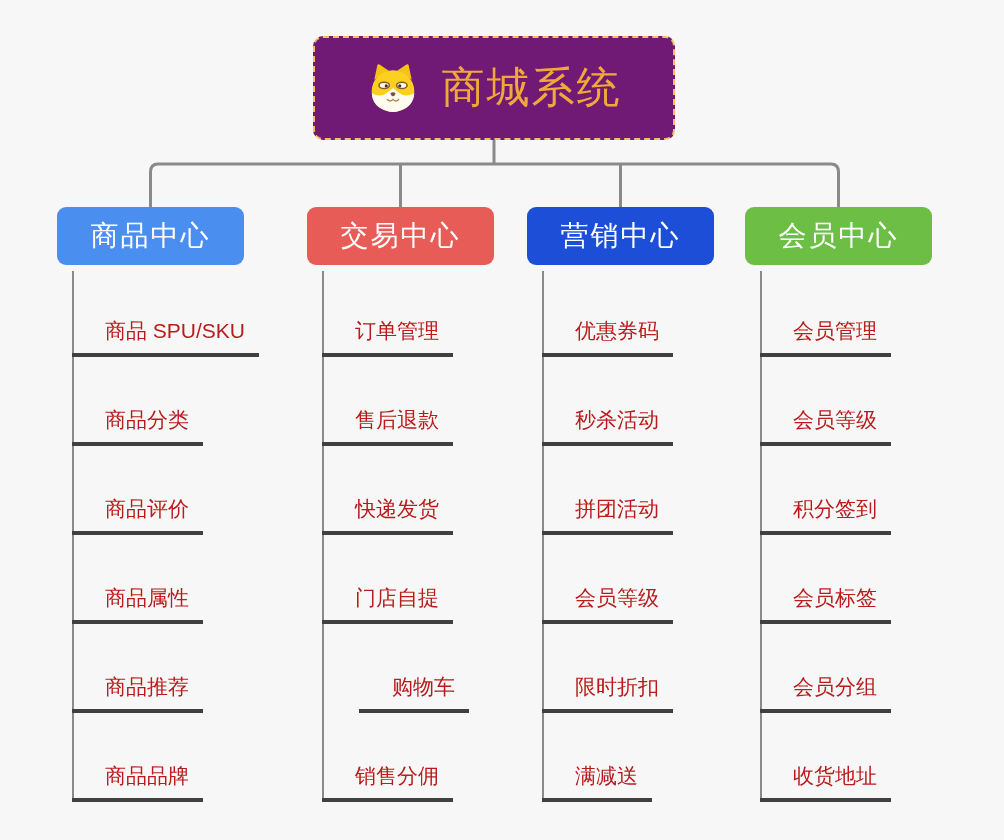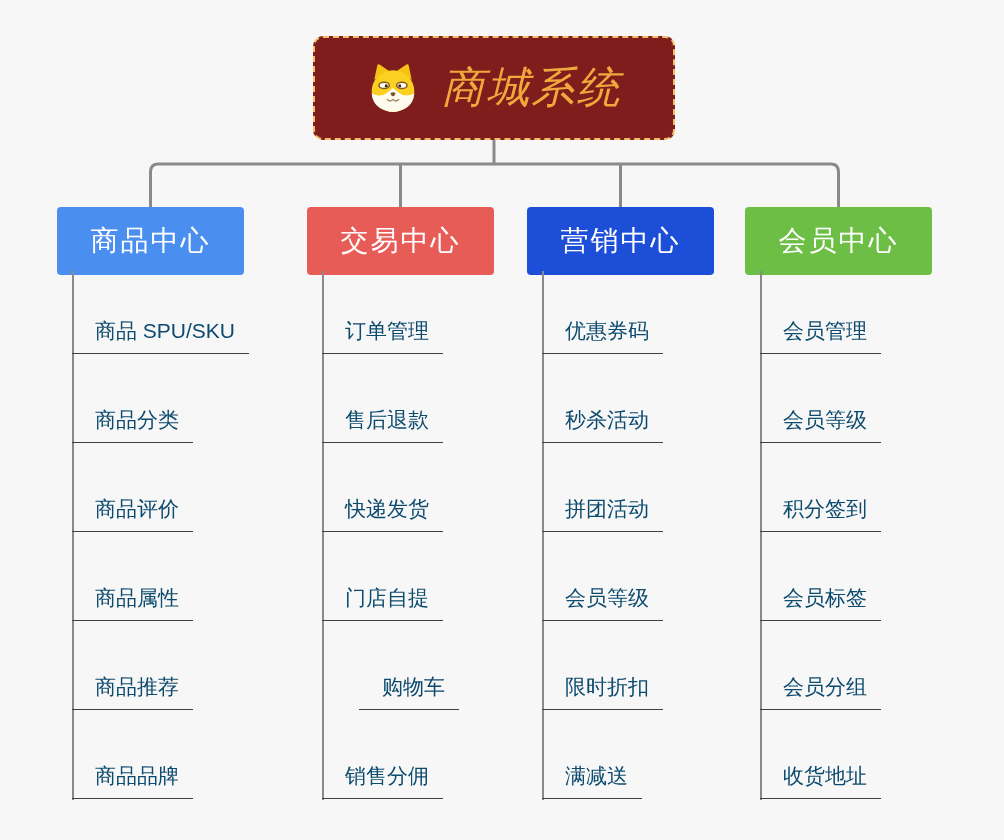--- a/index.html
+++ b/index.html
@@ -16,68 +16,67 @@
     position: absolute; left: 0; top: 0;
     width: 1004px; height: 840px;
     pointer-events: none;
   }
 
   
   .root-node {
     position: absolute;
     left: 313px; top: 36px;
     width: 362px; height: 104px;
-    background: #7f1d1d;
+    background: #701a75;
     border: 2px dashed #f3bc66;
     border-radius: 10px;
     display: flex; align-items: center; justify-content: center;
     gap: 23px;
     cursor: pointer;
-    font-style: italic;
   }
   .root-node .dog-icon { width: 52px; height: 54px; display: block; }
   .root-label {
     color: #f0a73c;
     font-size: 43px;
     font-weight: 500;
     letter-spacing: 2px;
     white-space: nowrap;
   }
 
   
   .branch-node {
     position: absolute;
     top: 207px;
-    width: 187px; height: 68px;
-    border-radius: 4px;
+    width: 187px; height: 58px;
+    border-radius: 9px;
     display: flex; align-items: center; justify-content: center;
     color: #ffffff;
     font-size: 28px;
     letter-spacing: 2px;
     white-space: nowrap;
     cursor: pointer;
   }
 
   
   .branch-vline {
     position: absolute;
     top: 271px;
     width: 2px;
     height: 529px;
     background: #8a8a8a;
   }
 
   
   .leaf-node {
     position: absolute;
-    padding: 0 14px 8px 23px;
-    border-bottom: 1px solid #404040;
+    padding: 0 14px 8px 33px;
+    border-bottom: 4px solid #404040;
     font-size: 21px;
     line-height: 28px;
-    color: #0c4a6e;
+    color: #b91c1c;
     white-space: nowrap;
     cursor: pointer;
   }
 </style>
 </head>
 <body>
 
 <div class="canvas">
 
   <svg class="connectors" viewBox="0 0 1004 840" xmlns="http://www.w3.org/2000/svg">

